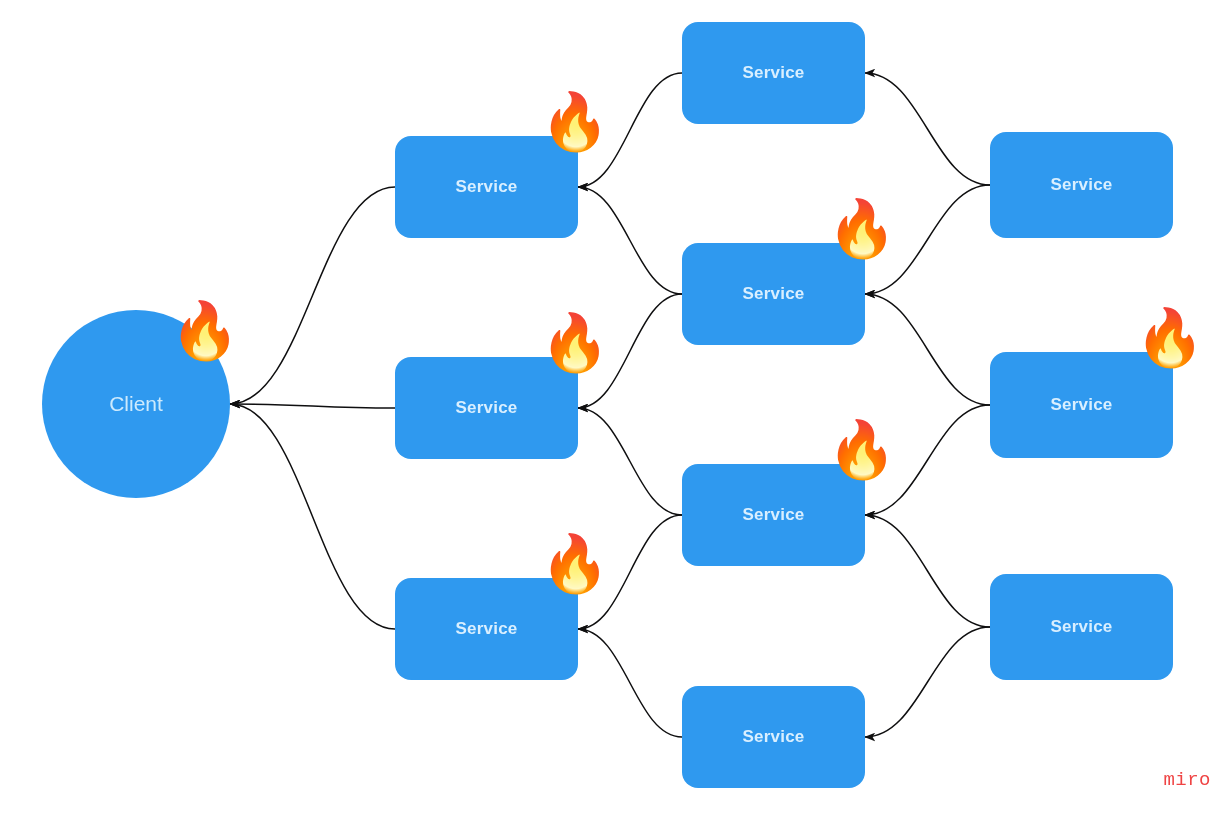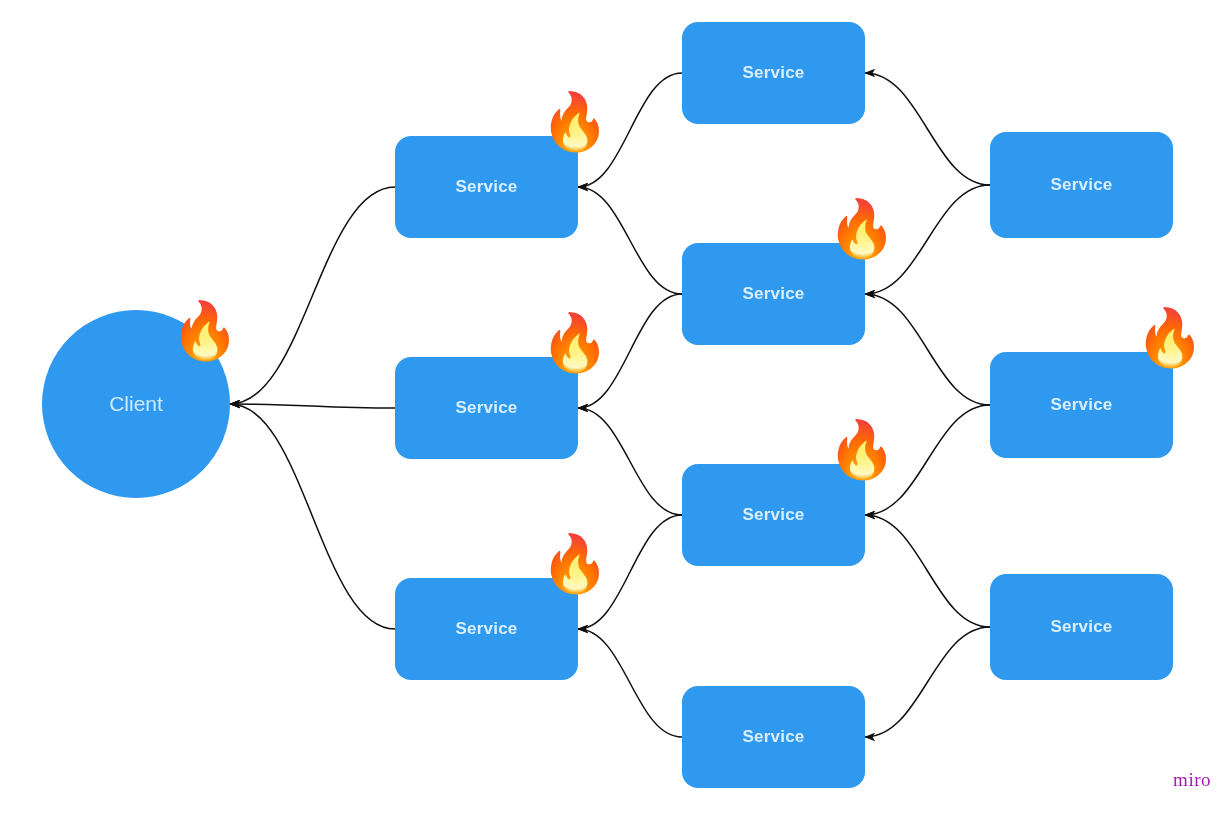--- a/index.html
+++ b/index.html
@@ -40,23 +40,23 @@
   }
   .edge {
     fill: none;
     stroke: #0f0f10;
     stroke-width: 1.5;
   }
   .watermark {
     position: absolute;
     right: 17px;
     bottom: 22px;
-    font-family: Liberation Serif, serif;
+    font-family: Liberation Mono, monospace;
     font-size: 19px;
-    color: #a21caf;
+    color: #ef4444;
     letter-spacing: 0.5px;
     user-select: none;
   }
   .emoji {
     font-family: "DejaVu Sans", sans-serif;
   }
 </style>
 </head>
 <body>
 

